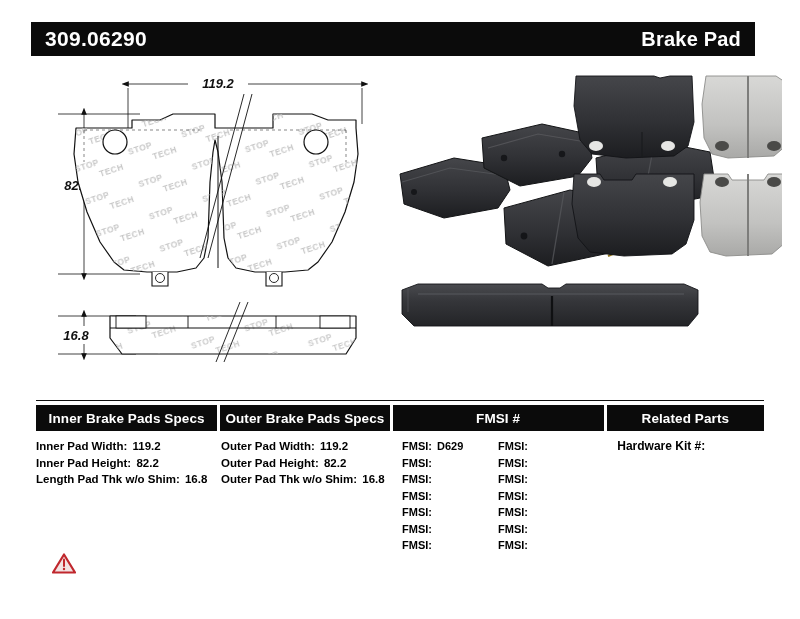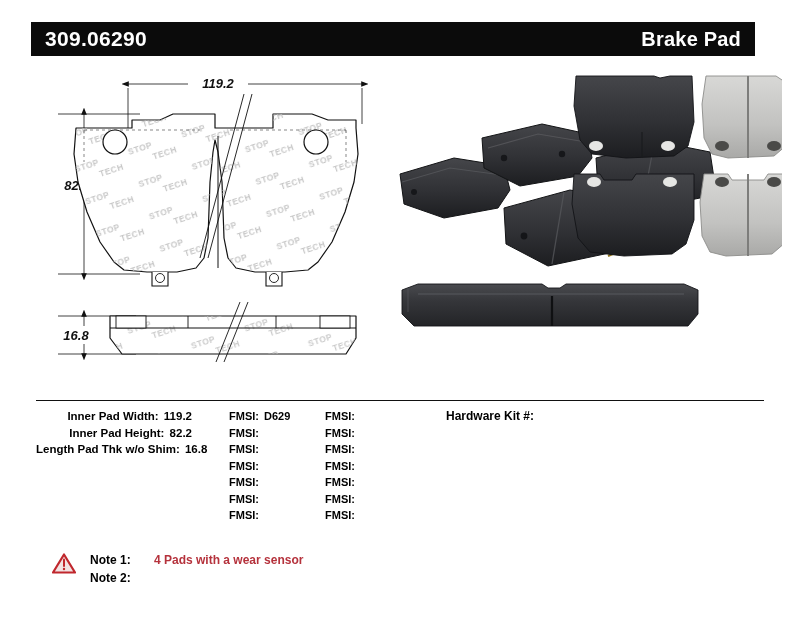--- a/index.html
+++ b/index.html
@@ -103,21 +103,20 @@
   }
   .tb-col { box-sizing: border-box; }
 
   .spec-line {
     font-size: 11.5px;
     font-weight: bold;
     line-height: 16.5px;
     white-space: nowrap;
   }
   .inner-col, .outer-col {
-    text-align: right;
     padding-right: 26px;
   }
   .spec-val { font-weight: bold; padding-left: 2px; }
 
   
   .fmsi-wrap {
     display: flex;
     padding-left: 8px;
   }
   .fmsi-sub { width: 96px; }
@@ -350,38 +349,62 @@
       <path d="M26,232 L292,232" stroke="#54565a" stroke-width="1.4" opacity="0.8" fill="none"></path>
       <path d="M160,234 L160,264" stroke="#0f1012" stroke-width="2.2" fill="none"></path>
       <path d="M16,226 L16,250" stroke="#5a5c60" stroke-width="1" opacity="0.6" fill="none"></path>
     </g>
   </svg>
 </div>
 
 <div id="spec-table">
   <div id="table-toprule"></div>
 
+  <div id="table-header">
+    <div class="th col-inner">Inner Brake Pads Specs</div>
+    <div class="th col-outer">Outer Brake Pads Specs</div>
+    <div class="th col-fmsi">FMSI #</div>
+    <div class="th col-rel">Related Parts</div>
+  </div>
 
   <div id="table-body">
 
     <div class="tb-col col-inner inner-col">
       <div class="spec-line">
         <span>Inner Pad Width:</span>
         <span class="spec-val">119.2</span>
       </div>
       <div class="spec-line">
         <span>Inner Pad Height:</span>
         <span class="spec-val">82.2</span>
       </div>
       <div class="spec-line">
         <span>Length Pad Thk w/o Shim:</span>
         <span class="spec-val">16.8</span>
       </div>
     </div>
 
+    <div class="tb-col col-outer outer-col">
+      <div class="spec-line">
+        <span>Outer Pad Width:</span>
+        <span class="spec-val">119.2</span>
+      </div>
+      <div class="spec-line">
+        <span>Outer Pad Height:</span>
+        <span class="spec-val">82.2</span>
+      </div>
+      <div class="spec-line">
+        <span>Outer Pad Thk w/o Shim:</span>
+        <span class="spec-val">16.8</span>
+      </div>
+      <div class="spec-line">
+        <span></span>
+        <span class="spec-val"></span>
+      </div>
+    </div>
 
     <div class="tb-col col-fmsi">
       <div class="fmsi-wrap">
         <div class="fmsi-sub">
           <div class="fmsi-line">
             <span>FMSI:</span>
             <span class="spec-val">D629</span>
           </div>
           <div class="fmsi-line">
             <span>FMSI:</span>
@@ -452,23 +475,13 @@
 </div>
 
 <div id="notes">
   <div id="warn-icon">
     <svg width="24" height="21" viewBox="0 0 24 21">
       <path d="M12,1.5 L23,19.5 L1,19.5 Z" fill="#f2e3e3" stroke="#c0272d" stroke-width="2.2" stroke-linejoin="round"></path>
       <path d="M12,6.5 L12,13" stroke="#c0272d" stroke-width="2" stroke-linecap="round"></path>
       <circle cx="12" cy="16" r="1.2" fill="#c0272d"></circle>
     </svg>
   </div>
-  <div>
-    <div class="note-row">
-      <span class="note-label">Note 1:</span>
-      <span class="note-value note-accent">4 Pads with a wear sensor</span>
-    </div>
-    <div class="note-row">
-      <span class="note-label">Note 2:</span>
-      <span class="note-value"></span>
-    </div>
-  </div>
 </div>
 
 </body></html>

